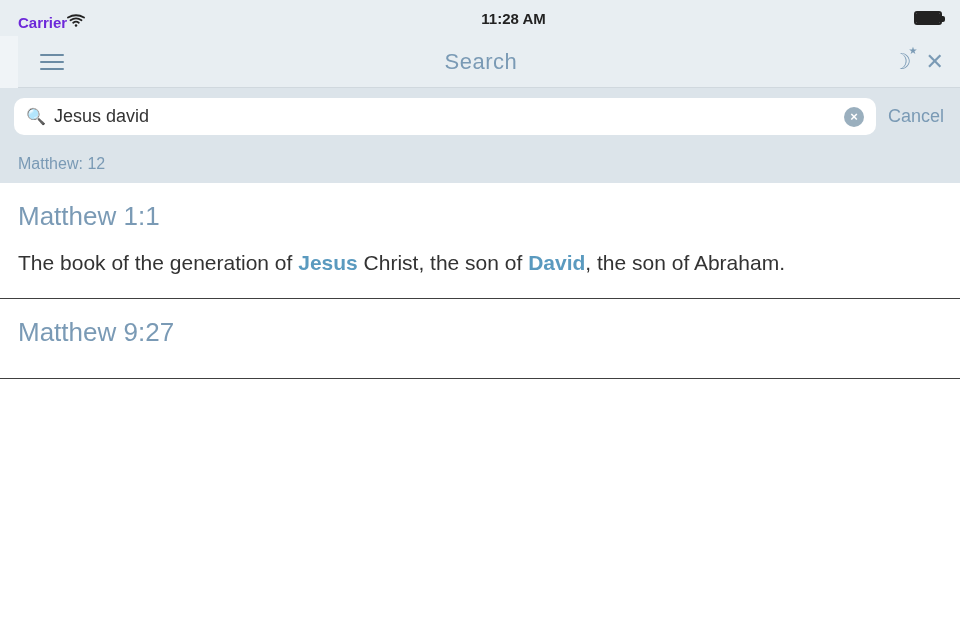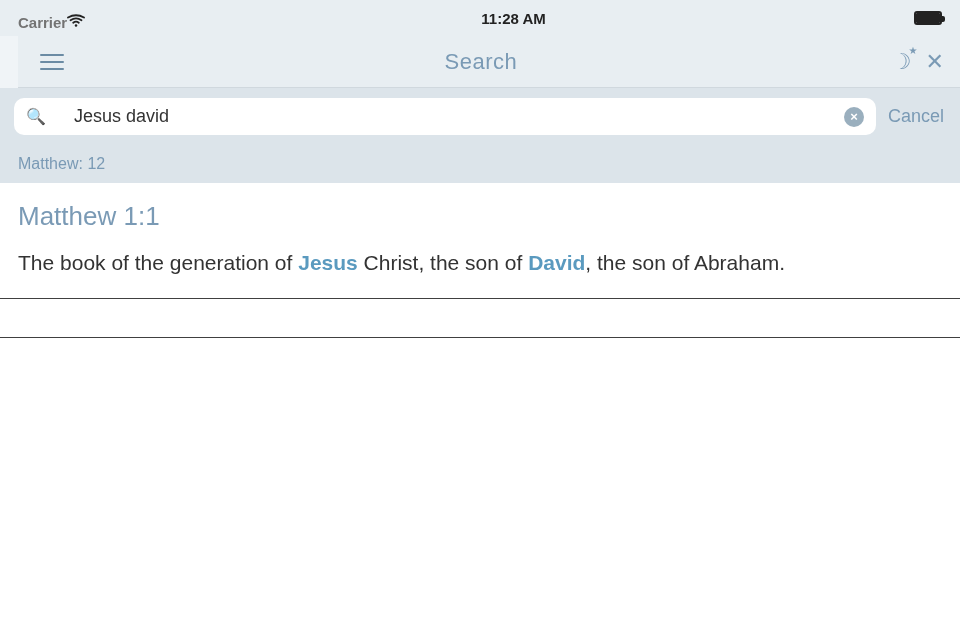--- a/index.html
+++ b/index.html
@@ -23,21 +23,21 @@
       padding: 0 18px;
       height: 36px;
       flex-shrink: 0;
     }
 
     .status-left {
       display: flex;
       align-items: center;
       font-size: 15px;
       font-weight: 600;
-      color: #737373;
+      color: #6d28d9;
       margin-top: 8px;
     }
 
     .status-center {
       font-size: 15px;
       font-weight: 600;
       color: #222;
       margin-left: 28px;
     }
 
@@ -166,21 +166,20 @@
     }
 
     .search-input {
       border: none;
       outline: none;
       background: transparent;
       font-size: 18px;
       color: #333;
       flex: 1;
       font-family: inherit;
-      margin-left: 20px;
     }
 
     .search-clear {
       width: 20px;
       height: 20px;
       background: #9aafbe;
       border-radius: 50%;
       display: flex;
       align-items: center;
       justify-content: center;
@@ -304,15 +303,16 @@
 <div class="results-list">
 
   <div class="result-item">
     <div class="result-reference">Matthew 1:1</div>
     <div class="result-text">
       The book of the generation of <span class="highlight">Jesus</span> Christ, the son of <span class="highlight">David</span>, the son of Abraham.
     </div>
   </div>
 
   <div class="result-item">
+    <div class="result-reference">Matthew 9:27</div>
   </div>
 
 </div>
 
 </body></html>

